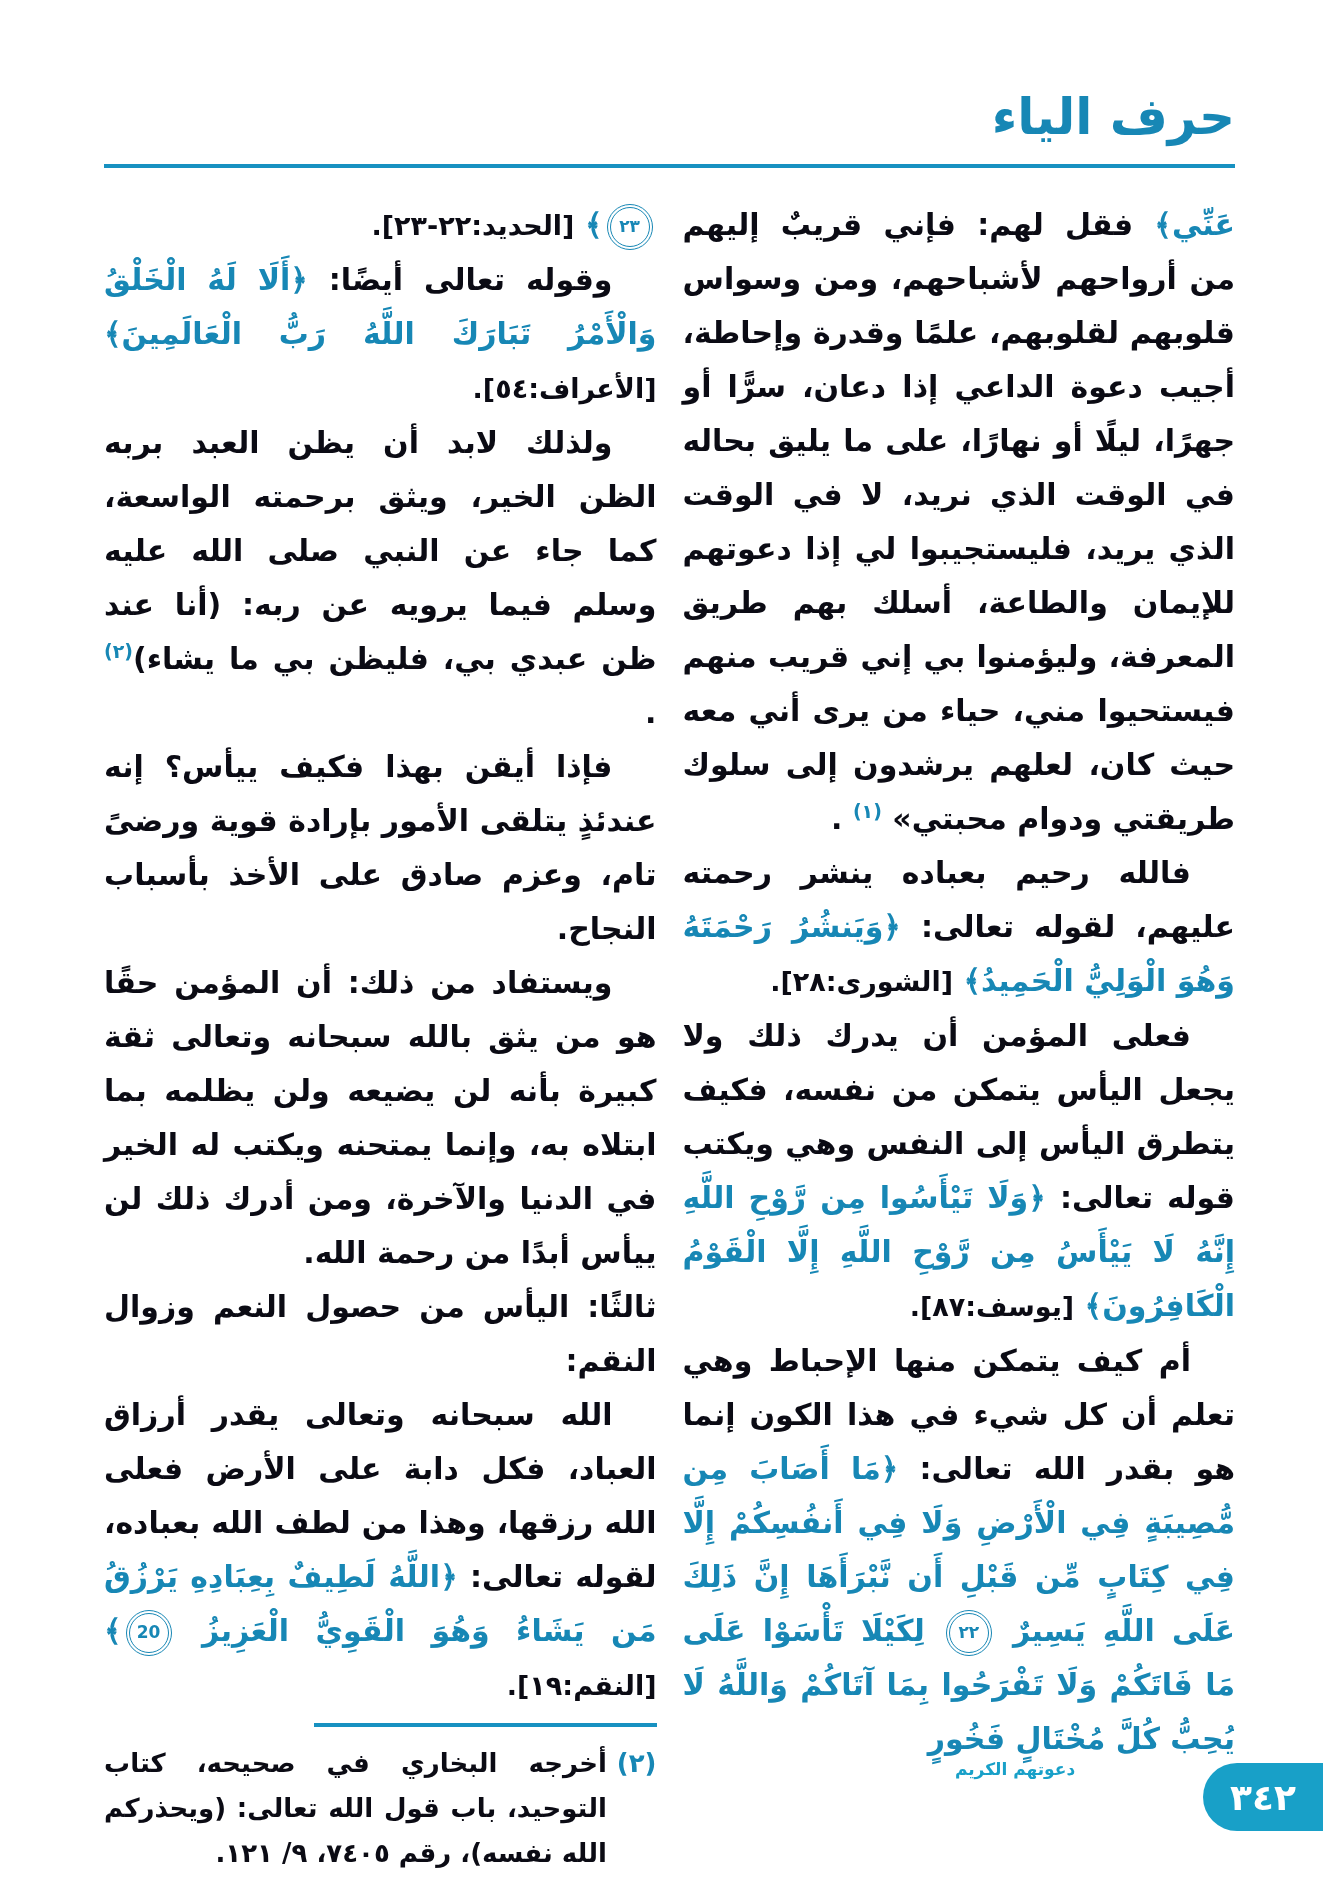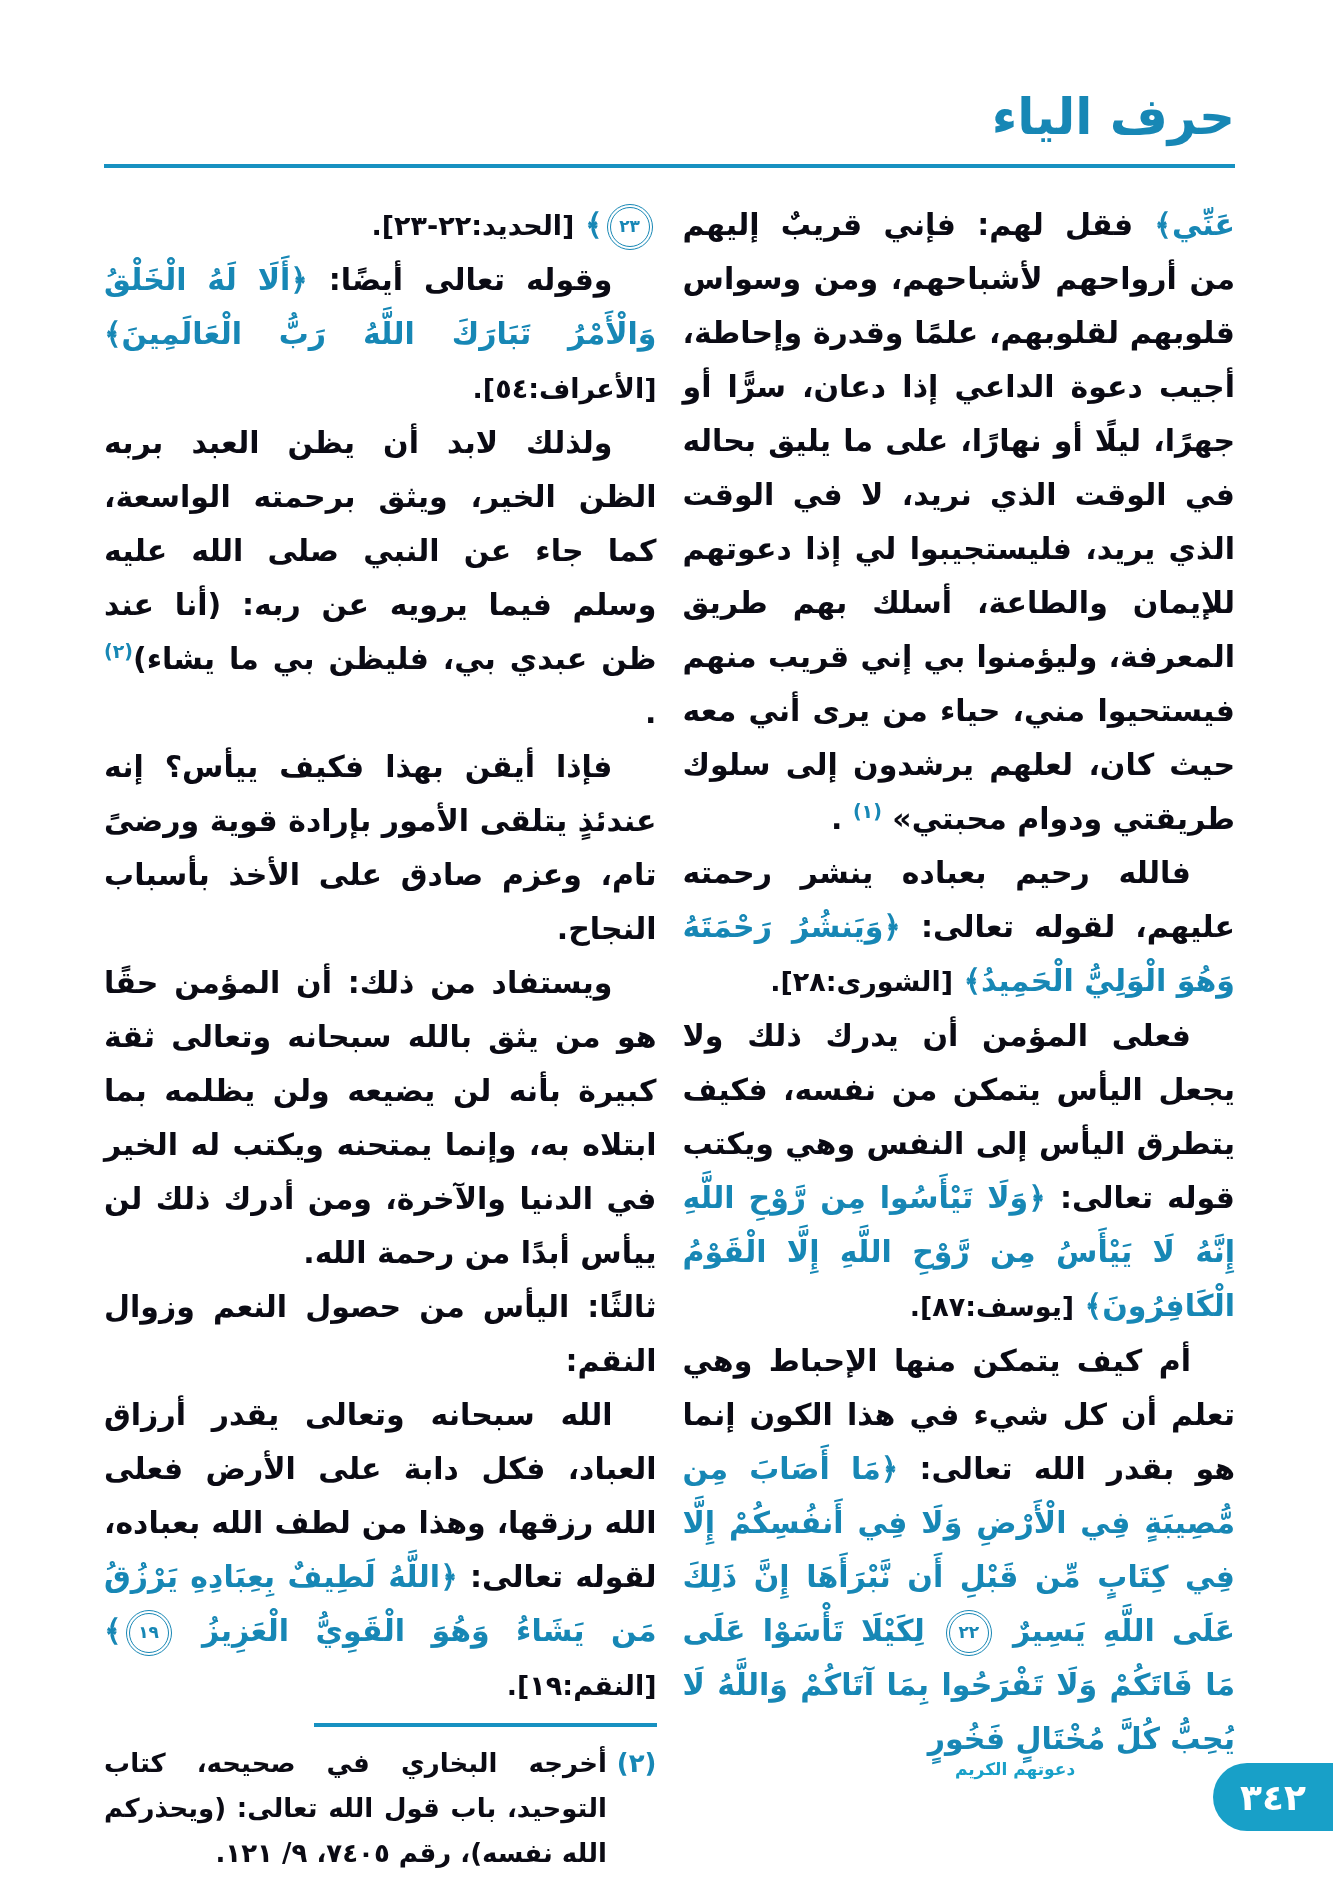--- a/index.html
+++ b/index.html
@@ -52,21 +52,21 @@
   .fn-num{color:var(--accent,#1787b5);white-space:nowrap;}
   .fn-text{flex:1;color:var(--ink,#0b0b14);}
   .footer-logo{
     position:absolute;top:1756px;left:900px;width:230px;
     text-align:center;color:var(--band,#18a0c8);
     line-height:1.15;
   }
   .footer-logo .l1{font-size:30px;font-weight:bold;letter-spacing:-1px;}
   .footer-logo .l2{font-size:17px;font-weight:bold;margin-top:4px;}
   .page-badge{
-    position:absolute;top:1763px;right:6px;
+    position:absolute;top:1763px;right:16px;
     width:120px;height:68px;
     background:var(--band,#18a0c8);
     border-radius:34px 0 0 34px;
     display:flex;align-items:center;justify-content:center;
     color:#ffffff;font-size:36px;font-weight:bold;
   }
 </style>
 </head>
 <body>
 
@@ -88,21 +88,21 @@
 
     </div>
     <div class="column">
       <div>
           <p class="para"><span class="medallion">٢٣</span><span class="s-quran">﴾ </span><span class="s-ref">[الحديد:٢٢-٢٣].</span></p>
           <p class="para indent"><span class="s-normal">وقوله تعالى أيضًا: </span><span class="s-quran">﴿أَلَا لَهُ الْخَلْقُ وَالْأَمْرُ تَبَارَكَ اللَّهُ رَبُّ الْعَالَمِينَ﴾ </span><span class="s-ref">[الأعراف:٥٤].</span></p>
           <p class="para indent"><span class="s-normal">ولذلك لابد أن يظن العبد بربه الظن الخير، ويثق برحمته الواسعة، كما جاء عن النبي صلى الله عليه وسلم فيما يرويه عن ربه: (أنا عند ظن عبدي بي، فليظن بي ما يشاء)</span><span class="s-fnref">(٢)</span><span class="s-normal"> .</span></p>
           <p class="para indent"><span class="s-normal">فإذا أيقن بهذا فكيف ييأس؟ إنه عندئذٍ يتلقى الأمور بإرادة قوية ورضىً تام، وعزم صادق على الأخذ بأسباب النجاح.</span></p>
           <p class="para indent"><span class="s-normal">ويستفاد من ذلك: أن المؤمن حقًا هو من يثق بالله سبحانه وتعالى ثقة كبيرة بأنه لن يضيعه ولن يظلمه بما ابتلاه به، وإنما يمتحنه ويكتب له الخير في الدنيا والآخرة، ومن أدرك ذلك لن ييأس أبدًا من رحمة الله.</span></p>
           <p class="para heading"><span class="s-normal">ثالثًا: اليأس من حصول النعم وزوال النقم:</span></p>
-          <p class="para indent"><span class="s-normal">الله سبحانه وتعالى يقدر أرزاق العباد، فكل دابة على الأرض فعلى الله رزقها، وهذا من لطف الله بعباده، لقوله تعالى: </span><span class="s-quran">﴿اللَّهُ لَطِيفٌ بِعِبَادِهِ يَرْزُقُ مَن يَشَاءُ وَهُوَ الْقَوِيُّ الْعَزِيزُ </span><span class="medallion">١٩</span><span class="s-quran">﴾ </span><span class="s-ref">[النقم:١٩].</span></p>
+          <p class="para indent"><span class="s-normal">الله سبحانه وتعالى يقدر أرزاق العباد، فكل دابة على الأرض فعلى الله رزقها، وهذا من لطف الله بعباده، لقوله تعالى: </span><span class="s-quran">﴿اللَّهُ لَطِيفٌ بِعِبَادِهِ يَرْزُقُ مَن يَشَاءُ وَهُوَ الْقَوِيُّ الْعَزِيزُ </span><span class="medallion">20</span><span class="s-quran">﴾ </span><span class="s-ref">[النقم:١٩].</span></p>
         </div>
       <div class="fnblock">
         <div class="fnsep"></div>
         <div>
             <div class="fn">
               <span class="fn-num">(٢)</span>
               <span class="fn-text">أخرجه البخاري في صحيحه، كتاب التوحيد، باب قول الله تعالى: (ويحذركم الله نفسه)، رقم ٧٤٠٥، ٩/ ١٢١.</span>
             </div>
           </div>
       </div>

